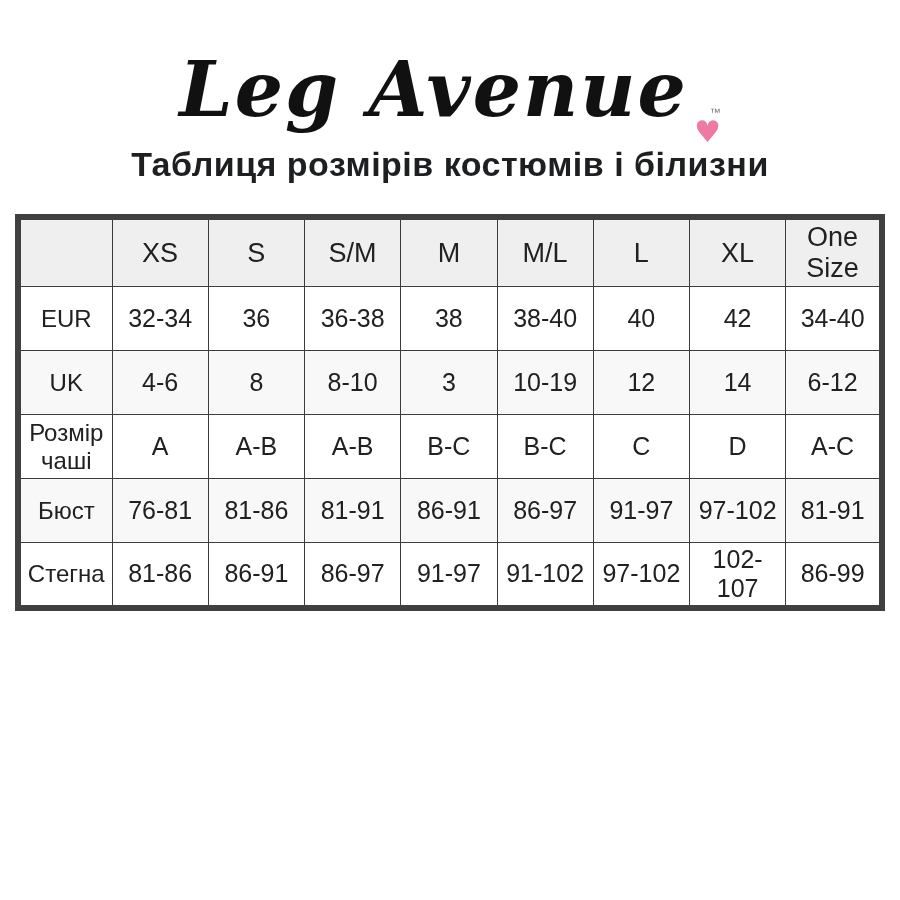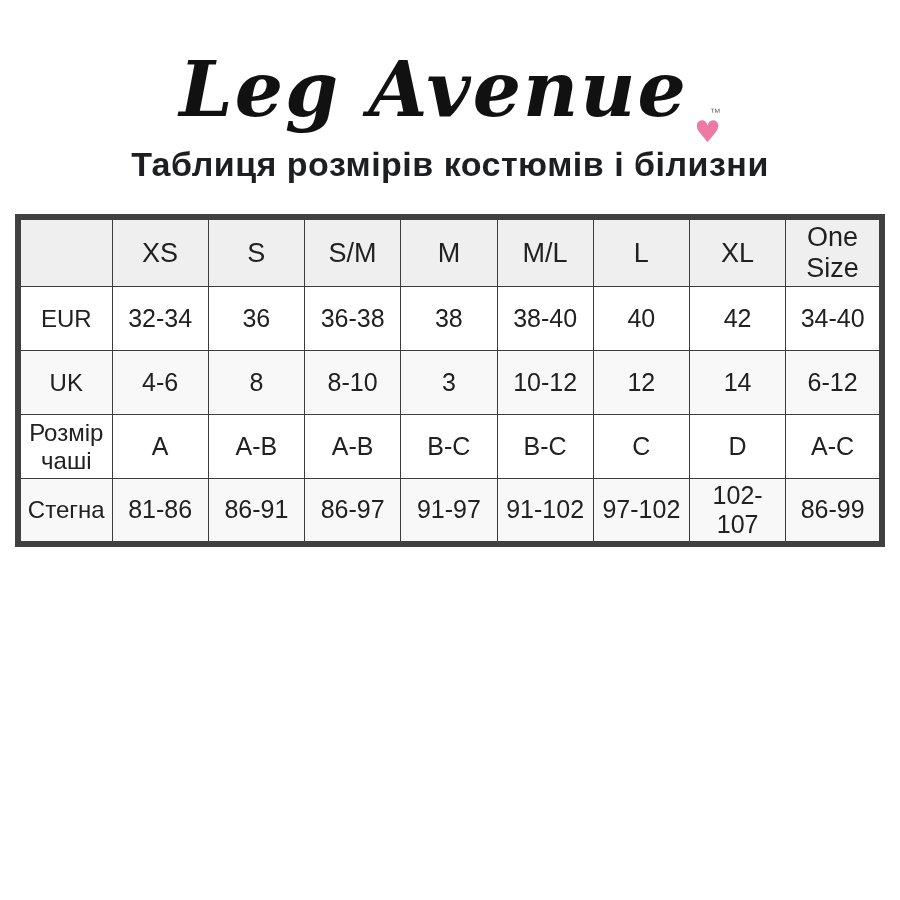--- a/index.html
+++ b/index.html
@@ -151,37 +151,48 @@
         <td>40</td>
         <td>42</td>
         <td>34-40</td>
       </tr>
       <tr>
         <td class="row-label">UK</td>
         <td>4-6</td>
         <td>8</td>
         <td>8-10</td>
         <td>3</td>
-        <td>10-12</td>
+        <td>10-19</td>
         <td>12</td>
         <td>14</td>
         <td>6-12</td>
       </tr>
       <tr>
         <td class="row-label">Розмір чаші</td>
         <td>A</td>
         <td>A-B</td>
         <td>A-B</td>
         <td>B-C</td>
         <td>B-C</td>
         <td>C</td>
         <td>D</td>
         <td>A-C</td>
       </tr>
       <tr>
+        <td class="row-label">Бюст</td>
+        <td>76-81</td>
+        <td>81-86</td>
+        <td>81-91</td>
+        <td>86-91</td>
+        <td>86-97</td>
+        <td>91-97</td>
+        <td>97-102</td>
+        <td>81-91</td>
+      </tr>
+      <tr>
         <td class="row-label">Стегна</td>
         <td>81-86</td>
         <td>86-91</td>
         <td>86-97</td>
         <td>91-97</td>
         <td>91-102</td>
         <td>97-102</td>
         <td>102-107</td>
         <td>86-99</td>
       </tr>

